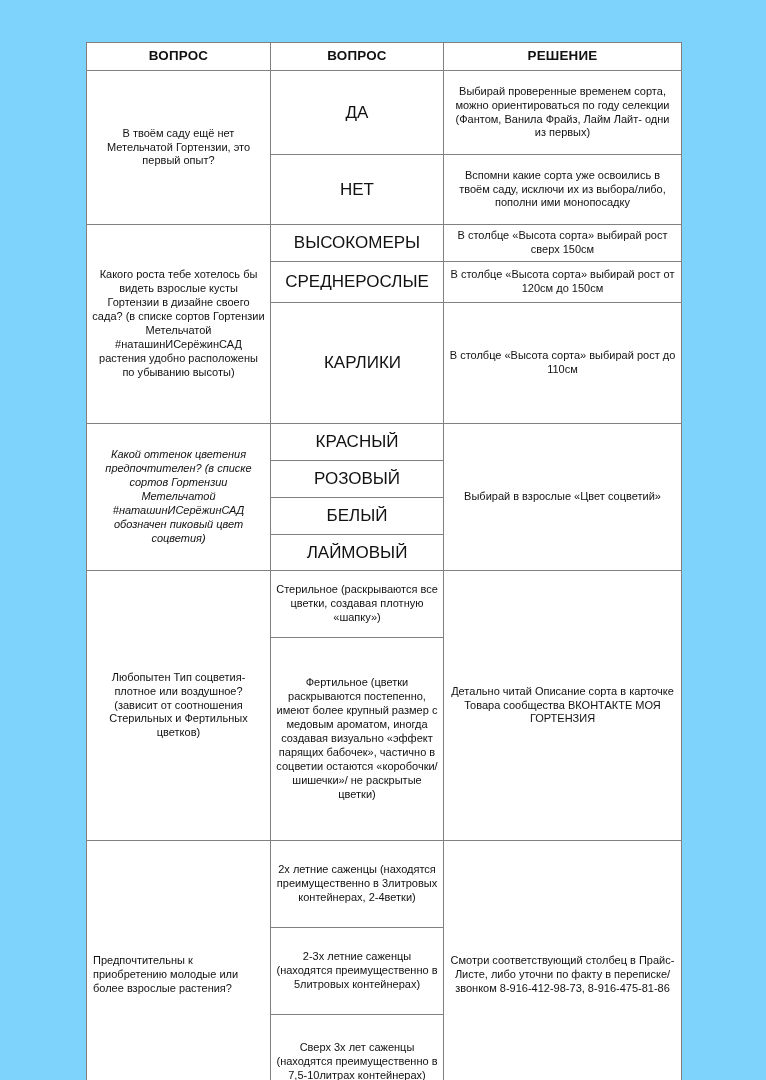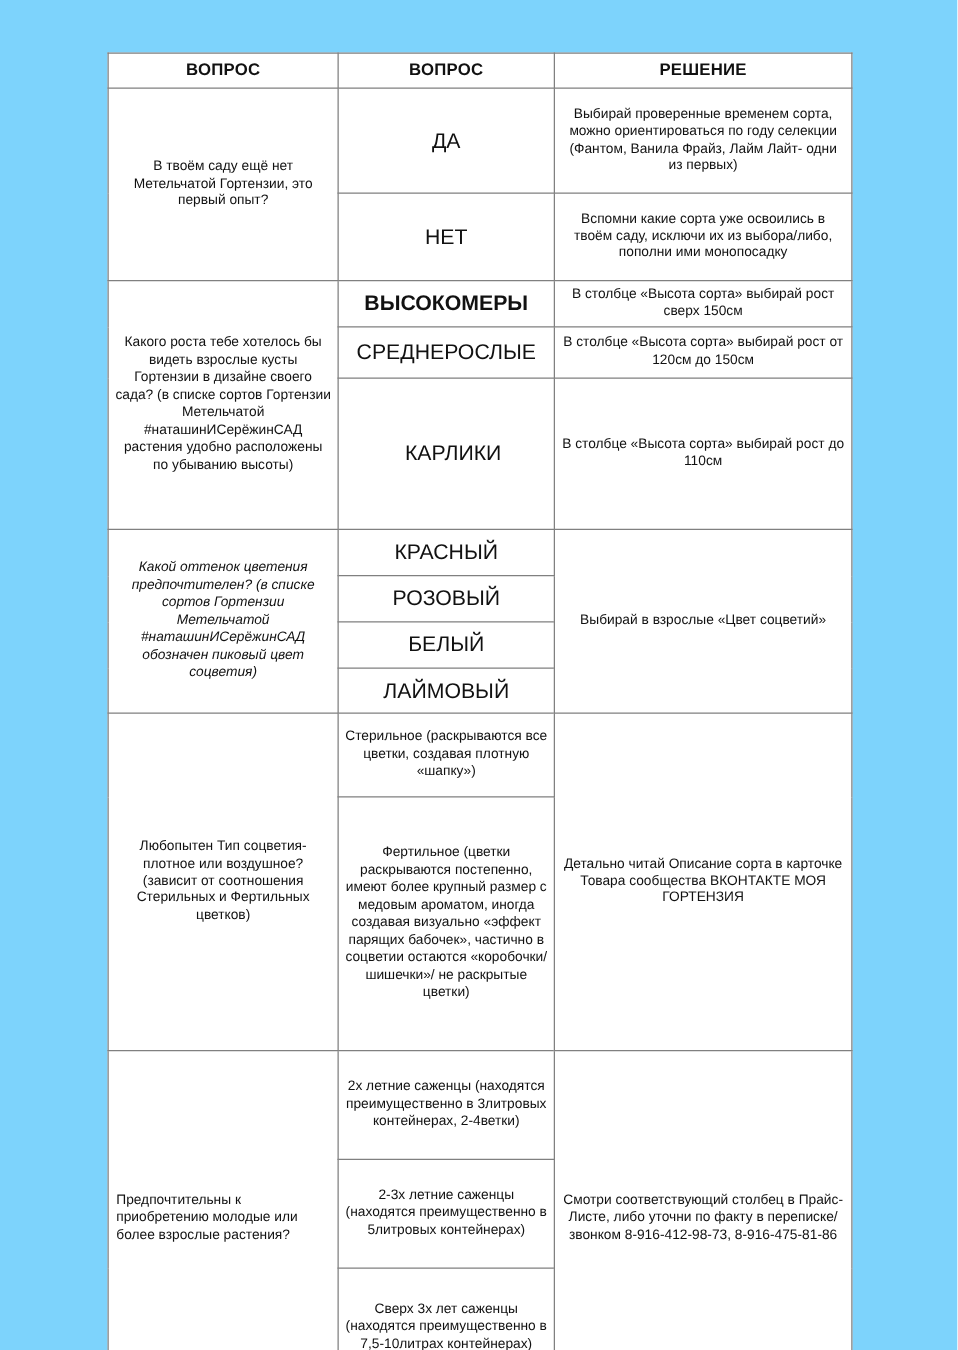--- a/index.html
+++ b/index.html
@@ -97,21 +97,21 @@
           <td class="acell big" style="height:77px;">ДА</td>
           <td class="scell" style="height:77px;">Выбирай проверенные временем сорта, можно ориентироваться по году селекции (Фантом, Ванила Фрайз, Лайм Лайт- одни из первых)</td>
         </tr>
         <tr>
           <td class="acell big" style="height:63px;">НЕТ</td>
           <td class="scell" style="height:63px;">Вспомни какие сорта уже освоились в твоём саду, исключи их из выбора/либо, пополни ими монопосадку</td>
         </tr>
 
         <tr>
           <td class="qcell" rowspan="3" style="height:30px;">Какого роста тебе хотелось бы видеть взрослые кусты Гортензии в дизайне своего сада? (в списке сортов Гортензии Метельчатой #наташинИСерёжинСАД растения удобно расположены по убыванию высоты)</td>
-          <td class="acell big" style="height:30px;font-weight:bold;">ВЫСОКОМЕРЫ</td>
+          <td class="acell big" style="height:30px;">ВЫСОКОМЕРЫ</td>
           <td class="scell" style="height:30px;">В столбце «Высота сорта» выбирай рост сверх 150см</td>
         </tr>
         <tr>
           <td class="acell big" style="height:34px;">СРЕДНЕРОСЛЫЕ</td>
           <td class="scell" style="height:34px;">В столбце «Высота сорта» выбирай рост от 120см до 150см</td>
         </tr>
         <tr>
           <td class="acell big" style="height:114px;padding-left:16px;">КАРЛИКИ</td>
           <td class="scell" style="height:114px;">В столбце «Высота сорта» выбирай рост до 110см</td>
         </tr>

